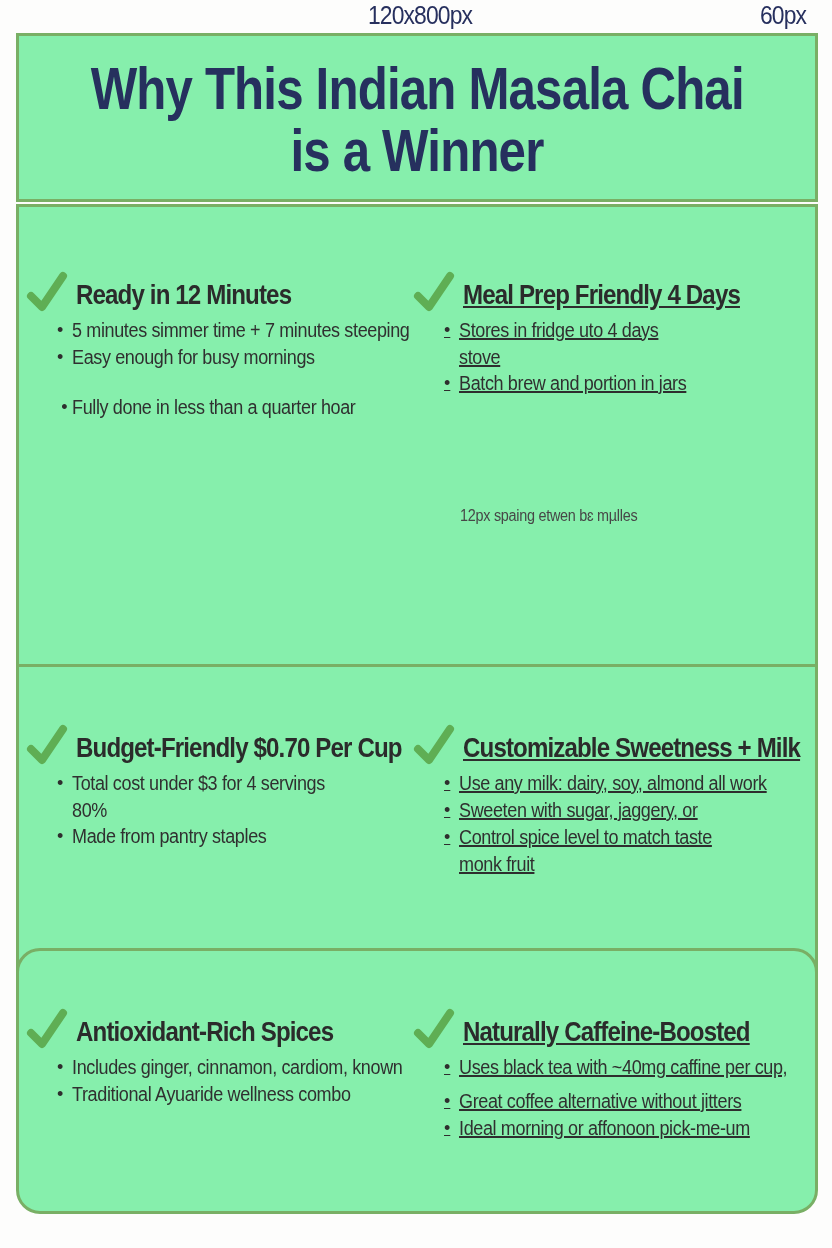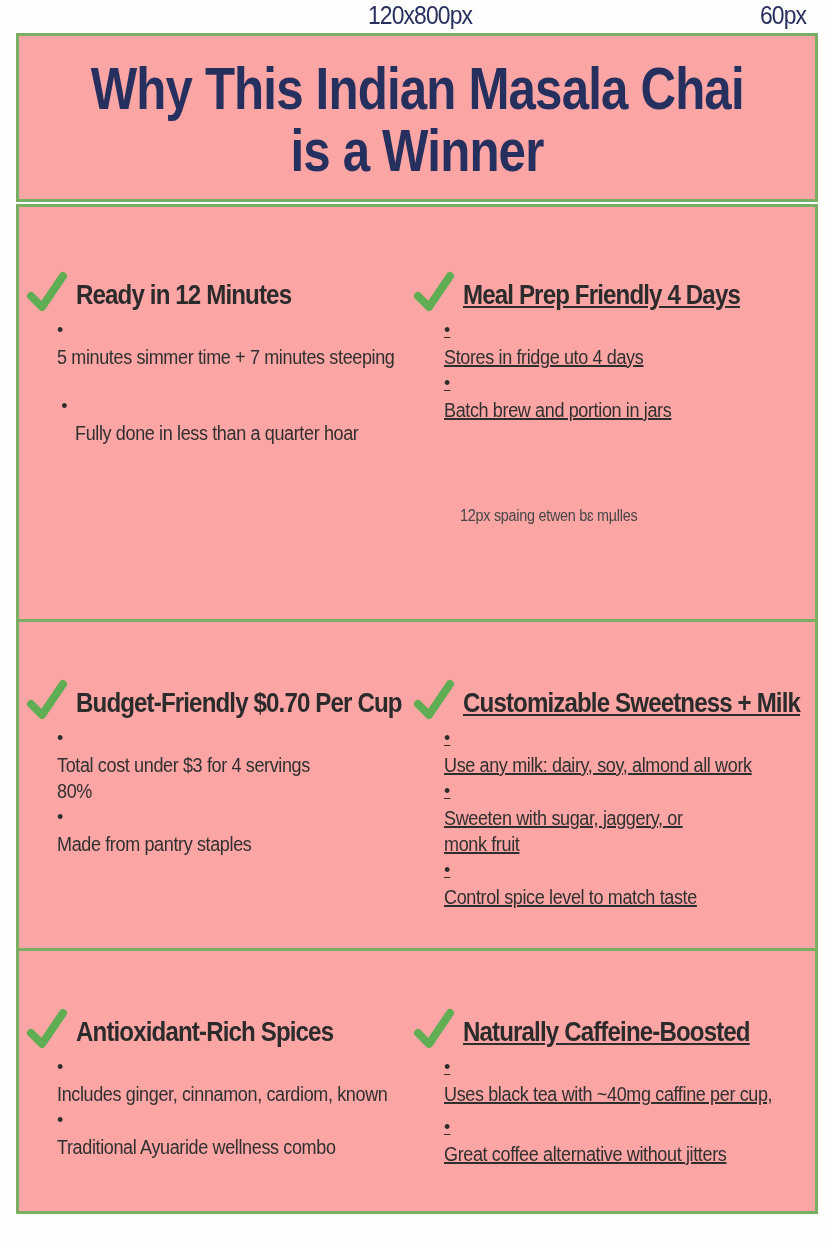--- a/index.html
+++ b/index.html
@@ -26,26 +26,26 @@
   }
   .annot.center { left: 368px; }
   .annot.right  { left: 760px; }
 
   
   .gbox {
     position: absolute;
     left: 16px;
     width: 802px;
     border: 3px solid #79af65;
-    background: #fca5a5;
+    background: #86efac;
   }
   .box-title { top: 33px;  height: 169px; }
   .box-a     { top: 204px; height: 476px; padding-top: 63px; }
-  .box-b     { top: 619px; height: 388px; padding-top: 56px; }
-  .box-c     { top: 948px; height: 266px; padding-top: 56px; }
+  .box-b     { top: 664px; height: 388px; padding-top: 56px; }
+  .box-c     { top: 948px; height: 266px; padding-top: 56px; border-radius: 24px; }
 
   
   .box-title { text-align: center; padding-top: 22px; }
   .title-line {
     font-size: 60px;
     line-height: 62px;
     font-weight: 700;
     letter-spacing: -1px;
     color: #26305e;
     transform: scaleX(0.82);
@@ -72,21 +72,21 @@
     font-weight: 700;
     letter-spacing: -1px;
     color: #2b2b2b;
     padding-top: 9px;
     transform: scaleX(0.86);
     transform-origin: 0 50%;
     white-space: nowrap;
   }
 
   .lines { margin-top: 3px; margin-left: 32px; }
-  .li { display: flex; line-height: 26px; flex-direction: column; }
+  .li { display: flex; line-height: 26px; }
   .li .dot { width: 15px; flex-shrink: 0; }
   .li .dot::before { content: "•"; font-size: 18px; }
   .li.cont .dot::before { content: ""; }
   .li .txt {
     font-size: 20px;
     letter-spacing: -0.4px;
     color: #303030;
     transform: scaleX(0.9);
     transform-origin: 0 50%;
     white-space: nowrap;
@@ -126,37 +126,45 @@
         <svg class="check" viewBox="0 0 44 44">
             <path d="M6 26 L17 37 L38 6"></path>
           </svg>
         <h2 class="sec-title">Ready in 12 Minutes</h2>
       </div>
       <div class="lines">
         <div class="li">
             <span class="dot"></span>
             <span class="txt">5 minutes simmer time + 7 minutes steeping</span>
           </div>
+        <div class="li">
+            <span class="dot"></span>
+            <span class="txt">Easy enough for busy mornings</span>
+          </div>
         <div class="li mt23">
             <span class="dot"></span>
             <span class="txt">Fully done in less than a quarter hoar</span>
           </div>
       </div>
     </div>
     <div class="col right">
       <div class="sec-head">
         <svg class="check" viewBox="0 0 44 44">
             <path d="M6 26 L17 37 L38 6"></path>
           </svg>
         <h2 class="sec-title">Meal Prep Friendly 4 Days</h2>
       </div>
       <div class="lines">
         <div class="li">
             <span class="dot"></span>
             <span class="txt">Stores in fridge uto 4 days</span>
+          </div>
+        <div class="li cont">
+            <span class="dot"></span>
+            <span class="txt">stove</span>
           </div>
         <div class="li">
             <span class="dot"></span>
             <span class="txt">Batch brew and portion in jars</span>
           </div>
       </div>
     </div>
   </div>
   <div class="spacing-note">12px spaing etwen bɛ mµlles</div>
 </div>
@@ -194,27 +202,27 @@
       </div>
       <div class="lines">
         <div class="li">
             <span class="dot"></span>
             <span class="txt">Use any milk: dairy, soy, almond all work</span>
           </div>
         <div class="li">
             <span class="dot"></span>
             <span class="txt">Sweeten with sugar, jaggery, or</span>
           </div>
+        <div class="li">
+            <span class="dot"></span>
+            <span class="txt">Control spice level to match taste</span>
+          </div>
         <div class="li cont">
             <span class="dot"></span>
             <span class="txt">monk fruit</span>
-          </div>
-        <div class="li">
-            <span class="dot"></span>
-            <span class="txt">Control spice level to match taste</span>
           </div>
       </div>
     </div>
   </div>
 </div>
 
 <div class="gbox box-c">
   <div class="section-row">
     <div class="col">
       <div class="sec-head">
@@ -243,16 +251,20 @@
       </div>
       <div class="lines">
         <div class="li">
             <span class="dot"></span>
             <span class="txt">Uses black tea with ~40mg caffine per cup,</span>
           </div>
         <div class="li mt11">
             <span class="dot"></span>
             <span class="txt">Great coffee alternative without jitters</span>
           </div>
+        <div class="li">
+            <span class="dot"></span>
+            <span class="txt">Ideal morning or affonoon pick-me-um</span>
+          </div>
       </div>
     </div>
   </div>
 </div>
 
 </body></html>

